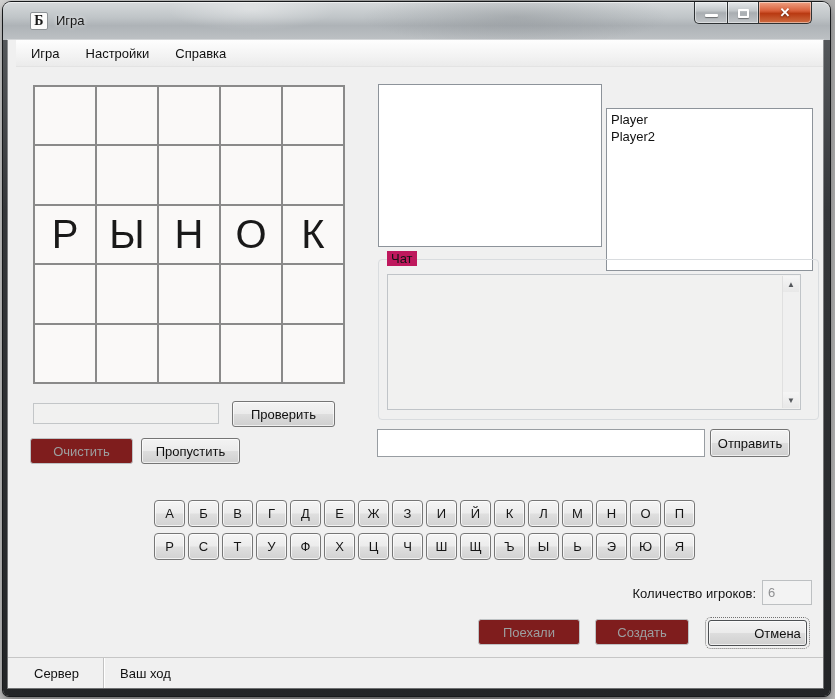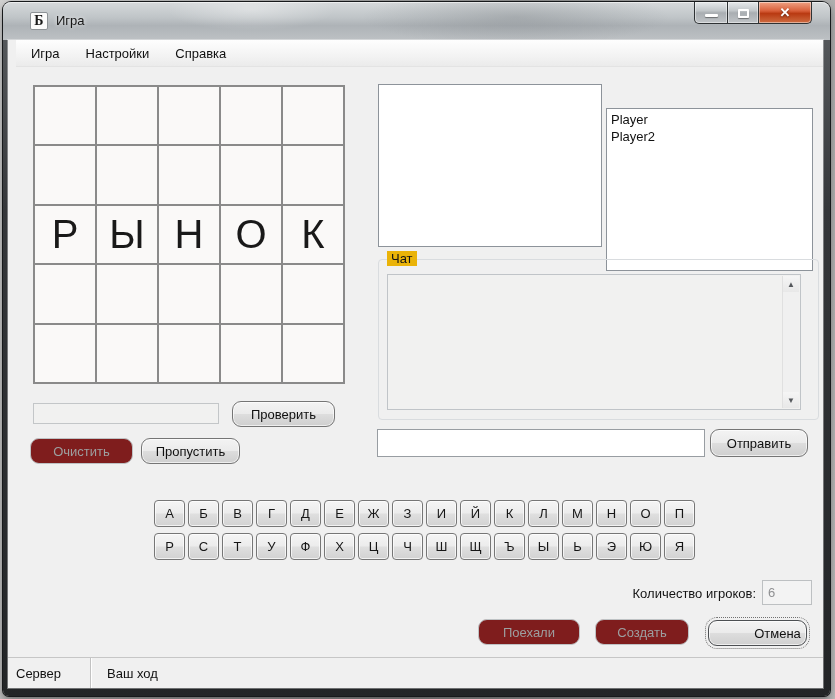--- a/index.html
+++ b/index.html
@@ -75,57 +75,57 @@
   .cell {
     background:#faf9f8; display:flex; align-items:center; justify-content:center;
     font-size:40px; color:#191919;
   }
   
   .textbox { position:absolute; border:1px solid #c3c6c8; background:#f1f1f0; font:13px "Liberation Sans", sans-serif; padding:0 5px; color:#222; }
   .textbox.white { background:#fff; border-color:#989da2; }
   
   .btn {
     position:absolute; font:13px "Liberation Sans", sans-serif; color:#101010;
-    border:1px solid #757575; border-radius:9px;
+    border:1px solid #757575; border-radius:3px;
     background:linear-gradient(180deg,#f3f3f3 0%,#ebebeb 48%,#dddddd 52%,#cfcfcf 100%);
     box-shadow: inset 0 0 0 1px rgba(255,255,255,.65);
     text-align: center;
   }
   .btn[disabled] { background:#7f1d1d; border-color:#bec2c4; color:#9d9fa0; box-shadow:none; }
   .btn-default {
     border:1px solid #4c4f52;
     outline:1px dotted #707070; outline-offset:2px;
   }
   
   .listbox {
     position:absolute; background:#fff; border:1px solid #8d939a;
     padding:2px 4px; overflow:hidden;
   }
   .list-item { line-height:17px; font-size:13px; color:#111; }
   
   .groupbox { position:absolute; border:1px solid #d9dcdf; border-radius:4px; }
-  .group-label { position:absolute; top:-9px; left:8px; background:#eab308; padding:0 4px; font-size:13px; color:#131313; }
+  .group-label { position:absolute; top:-9px; left:8px; background:#be185d; padding:0 4px; font-size:13px; color:#131313; }
   .chat-view { position:absolute; left:8px; top:14px; width:414px; height:136px; background:#f1f1f0; border:1px solid #c0c4c8; }
   .vscroll { position:absolute; top:1px; right:1px; bottom:1px; width:17px; background:#f0f0f0; border-left:1px solid #e0e0e0; }
   .sb-btn { position:absolute; left:0; right:0; height:16px; display:flex; align-items:center; justify-content:center; font-size:8px; color:#55585c; background:linear-gradient(180deg,#f5f5f5,#e8e8e8); }
   .sb-up { top:0; } .sb-down { bottom:0; }
   
   .key-row { position:absolute; left:146px; display:flex; gap:3px; }
   .key {
     width:31px; height:27px; border:1px solid #767676; border-radius:4px;
     background:linear-gradient(180deg,#f5f5f5 0%,#ececec 48%,#dfdfdf 52%,#d2d2d2 100%);
     box-shadow: inset 0 0 0 1px rgba(255,255,255,.7);
     font:13px "Liberation Sans", sans-serif; color:#161616;
   }
   
   .statusbar {
     position:absolute; left:0; right:0; bottom:0; height:31px;
     background:#f0f0f0; border-top:1px solid #c6c6c6; display:flex; align-items:center;
   }
-  .status-panel-1 { width:83px; align-self:stretch; display:flex; align-items:center; padding-left:8px; border-right:1px solid #c2c2c2; box-shadow:1px 0 0 #fff; }
+  .status-panel-1 { width:96px; align-self:stretch; display:flex; align-items:center; padding-left:26px; border-right:1px solid #c2c2c2; box-shadow:1px 0 0 #fff; }
   .status-panel-2 { flex:1; padding-left:16px; }
   .count-label { position:absolute; top:546px; right:67px; font-size:13px; color:#141414; }
   .count-input { left:754px; top:540px; width:50px; height:25px; color:#8f9092; background:#f3f3f3; border-color:#bdc0c2; }
 </style>
 </head>
 <body>
 
 <div class="window">
 
   <div class="titlebar">
@@ -195,21 +195,21 @@
       <span class="group-label">Чат</span>
       <div class="chat-view">
         <div class="vscroll">
           <div class="sb-btn sb-up">▲</div>
           <div class="sb-btn sb-down">▼</div>
         </div>
       </div>
     </div>
 
     <input class="textbox white" style="left: 369px; top: 389px; width: 328px; height: 28px;" value="">
-    <button class="btn" style="left:702px; top:389px; width:98px; height:28px;">Отправить</button>
+    <button class="btn" style="left:702px; top:389px; width:80px; height:28px;">Отправить</button>
 
     <div class="key-row" style="top:460px;">
         <button class="key">А</button>
         <button class="key">Б</button>
         <button class="key">В</button>
         <button class="key">Г</button>
         <button class="key">Д</button>
         <button class="key">Е</button>
         <button class="key">Ж</button>
         <button class="key">З</button>

